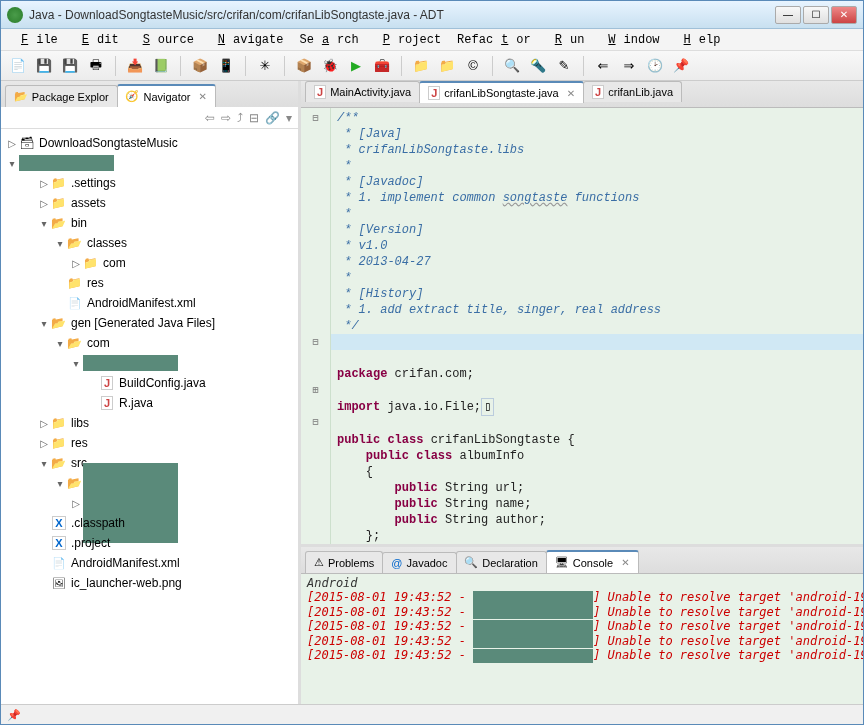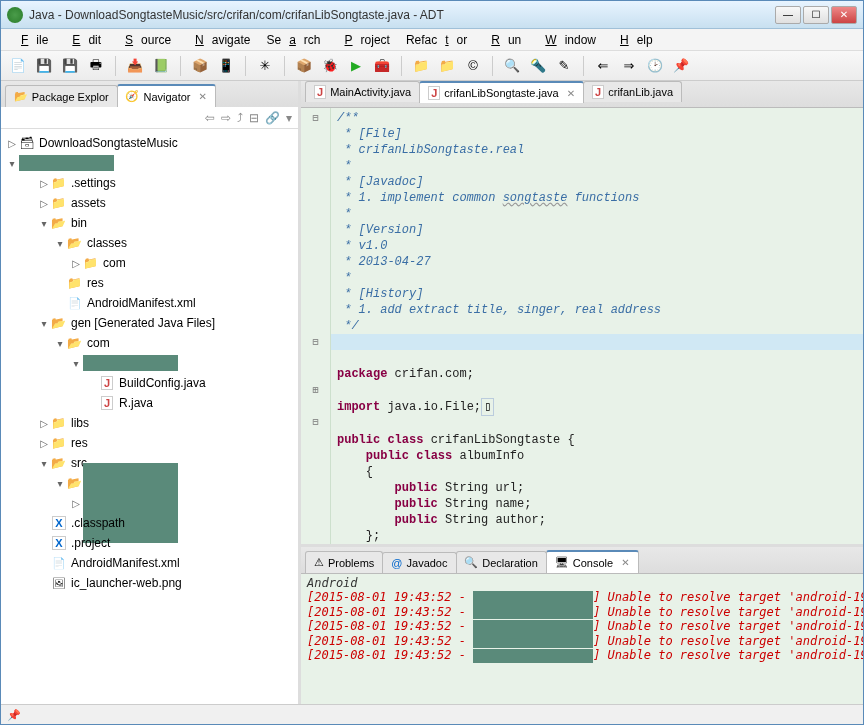--- a/index.html
+++ b/index.html
@@ -5,21 +5,21 @@
 * { box-sizing: border-box; margin: 0; padding: 0; }
 body { font-family: "Segoe UI", Tahoma, sans-serif; font-size: 12px; background: #f0f0f0; overflow: hidden; }
 .window { width: 864px; height: 725px; border: 1px solid #5a8ab8; background: #84cc16; display: flex; flex-direction: column; }
 .titlebar { height: 28px; background: linear-gradient(#e8f4ff, #c8e0f0); display: flex; align-items: center; padding: 0 6px; border-bottom: 1px solid #a0c0d8; }
 .titlebar .app-icon { width: 16px; height: 16px; background: radial-gradient(circle, #4a9c4a, #2a7c2a); border-radius: 50%; margin-right: 6px; }
 .titlebar .title-text { flex: 1; color: #333; }
 .winbtns { display: flex; gap: 2px; }
 .winbtn { width: 26px; height: 18px; background: linear-gradient(#f8f8f8, #e0e0e0); border: 1px solid #aaa; border-radius: 2px; display: flex; align-items: center; justify-content: center; font-size: 10px; }
 .winbtn.close { background: linear-gradient(#e88, #c44); color: #fff; }
 .menubar { height: 22px; background: #f4f4f4; display: flex; align-items: center; padding: 0 4px; border-bottom: 1px solid #ddd; }
-.menubar span { padding: 2px 8px; cursor: default; }
+.menubar span { padding: 2px 8px; cursor: default; font-family: Liberation Mono, monospace; }
 .menubar .mnemonic { text-decoration: underline; }
 .toolbar { height: 30px; background: linear-gradient(#f8f8f8, #ececec); border-bottom: 1px solid #ccc; display: flex; align-items: center; padding: 0 6px; gap: 4px; }
 .tbtn { width: 22px; height: 22px; border: 1px solid transparent; border-radius: 2px; display: flex; align-items: center; justify-content: center; font-size: 13px; }
 .tbsep { width: 1px; height: 20px; background: #ccc; margin: 0 4px; }
 .main { flex: 1; display: flex; min-height: 0; }
 .leftpane { width: 300px; border-right: 3px solid #ddd; display: flex; flex-direction: column; background: #fff; }
 .viewtabs { height: 26px; display: flex; align-items: flex-end; background: linear-gradient(#e8e8e8, #ddd); padding-left: 4px; }
 .vtab { padding: 4px 8px; background: #e8e8e8; border: 1px solid #bbb; border-bottom: none; border-radius: 3px 3px 0 0; margin-right: -1px; display: flex; align-items: center; gap: 4px; font-size: 11px; }
 .vtab.active { background: #fff; border-top: 2px solid #5a8ab8; }
 .vtab .close-x { font-size: 10px; color: #888; margin-left: 4px; }
@@ -280,22 +280,22 @@
         <div class="gutter">
           <div class="fold">⊟</div>
           <div style="height:208px"></div>
           <div class="fold">⊟</div>
           <div style="height:32px"></div>
           <div class="fold">⊞</div>
           <div style="height:16px"></div>
           <div class="fold">⊟</div>
         </div>
         <div class="code"><span class="cmt">/**</span>
-<span class="cmt"> * [File]</span>
-<span class="cmt"> * crifanLibSongtaste.real</span>
+<span class="cmt"> * [Java]</span>
+<span class="cmt"> * crifanLibSongtaste.libs</span>
 <span class="cmt"> * </span>
 <span class="cmt"> * [Javadoc]</span>
 <span class="cmt"> * 1. implement common <span class="wavy">songtaste</span> functions</span>
 <span class="cmt"> * </span>
 <span class="cmt"> * [Version]</span>
 <span class="cmt"> * v1.0</span>
 <span class="cmt"> * 2013-04-27</span>
 <span class="cmt"> * </span>
 <span class="cmt"> * [History]</span>
 <span class="cmt"> * 1. add extract title, singer, real address</span>

